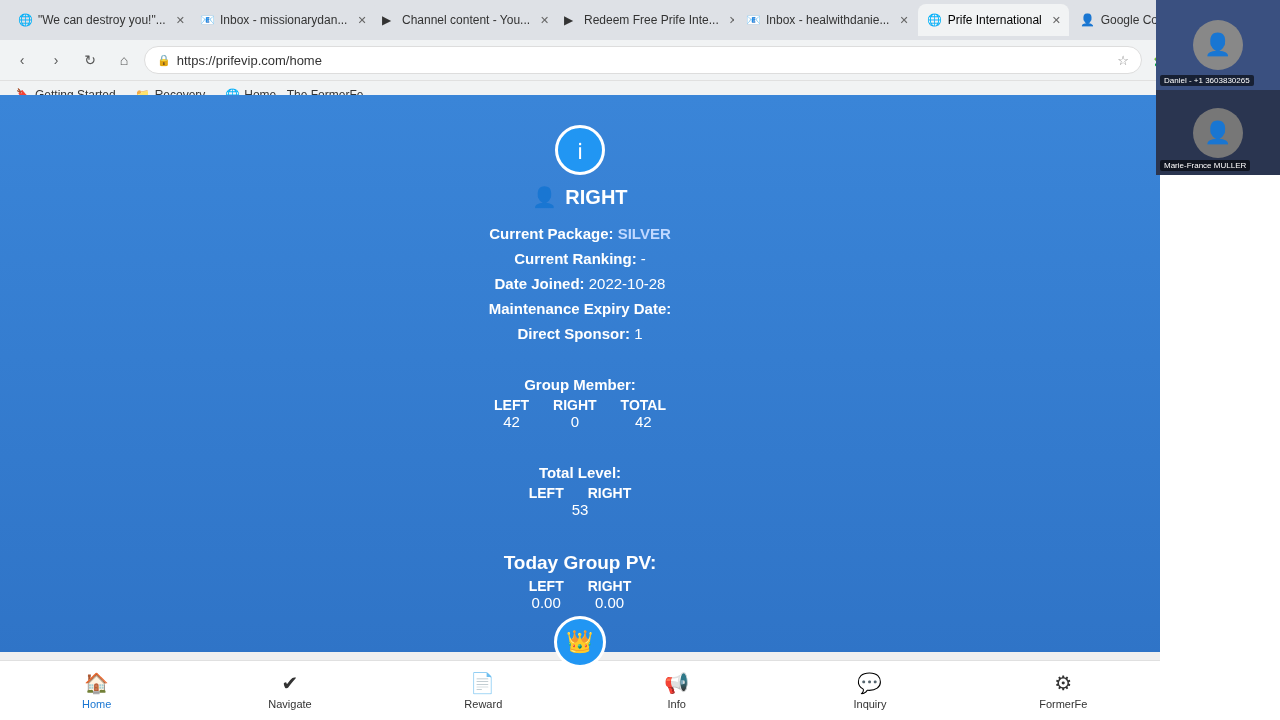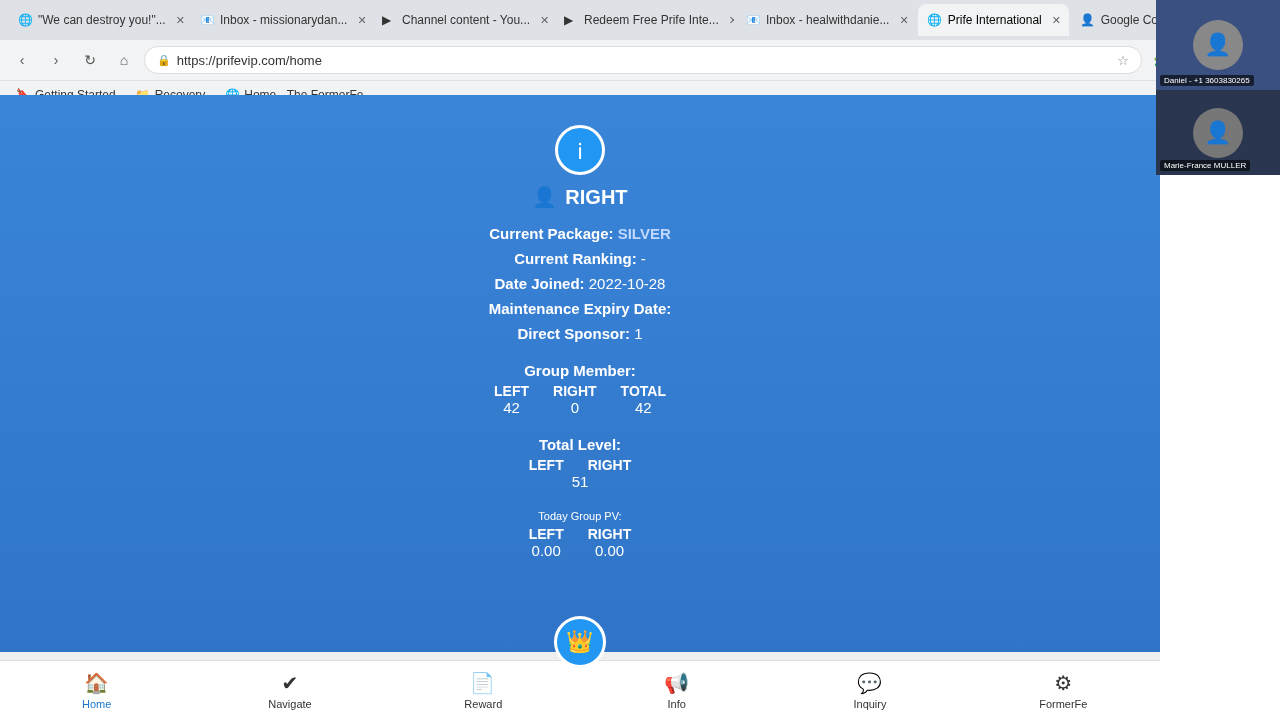--- a/index.html
+++ b/index.html
@@ -216,21 +216,21 @@
       display: inline-block;
       border: 2px solid #4caf50;
       border-radius: 4px;
       padding: 2px 10px;
       color: #fff;
       font-size: 14px;
       margin-left: 6px;
     }
 
     .group-section {
-      margin-top: 12px;
+      margin-top: 26px;
       text-align: center;
       color: #fff;
     }
     .group-table {
       display: flex;
       gap: 24px;
       justify-content: center;
       margin-top: 4px;
     }
     .group-col {
@@ -424,25 +424,25 @@
       <div class="group-section">
         <div style="font-size:15px; font-weight:bold; color:#fff;text-align:center;">Total Level:</div>
         <div class="group-table">
           <div class="group-col">
             <span class="col-header">LEFT</span>
           </div>
           <div class="group-col">
             <span class="col-header">RIGHT</span>
           </div>
         </div>
-        <div style="font-size:15px; color:#fff;">51</div>
+        <div style="font-size:15px; color:#fff;">53</div>
       </div>
 
       <div class="group-section">
-        <div style="font-size:11px; font-weight:normal; color:#fff;">Today Group PV:</div>
+        <div style="font-size:19px; font-weight:bold; color:#fff;">Today Group PV:</div>
         <div class="group-table">
           <div class="group-col">
             <span class="col-header">LEFT</span>
             <span class="col-value">0.00</span>
           </div>
           <div class="group-col">
             <span class="col-header">RIGHT</span>
             <span class="col-value">0.00</span>
           </div>
         </div>

